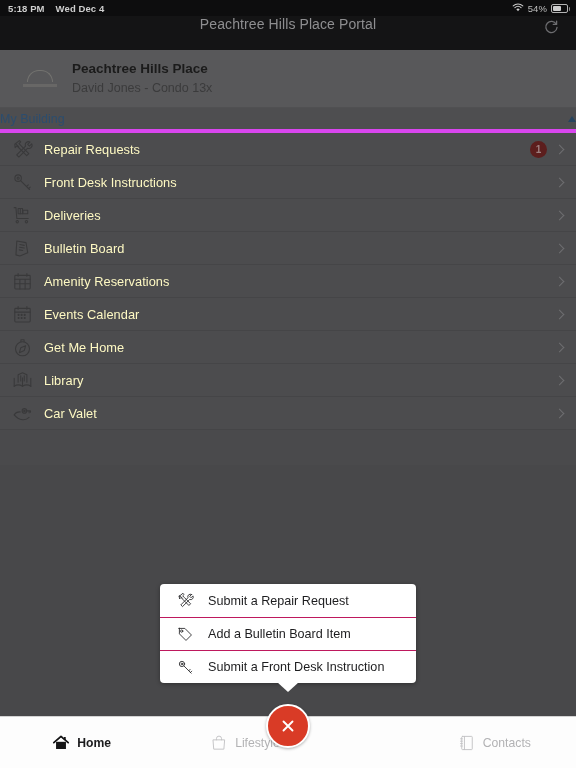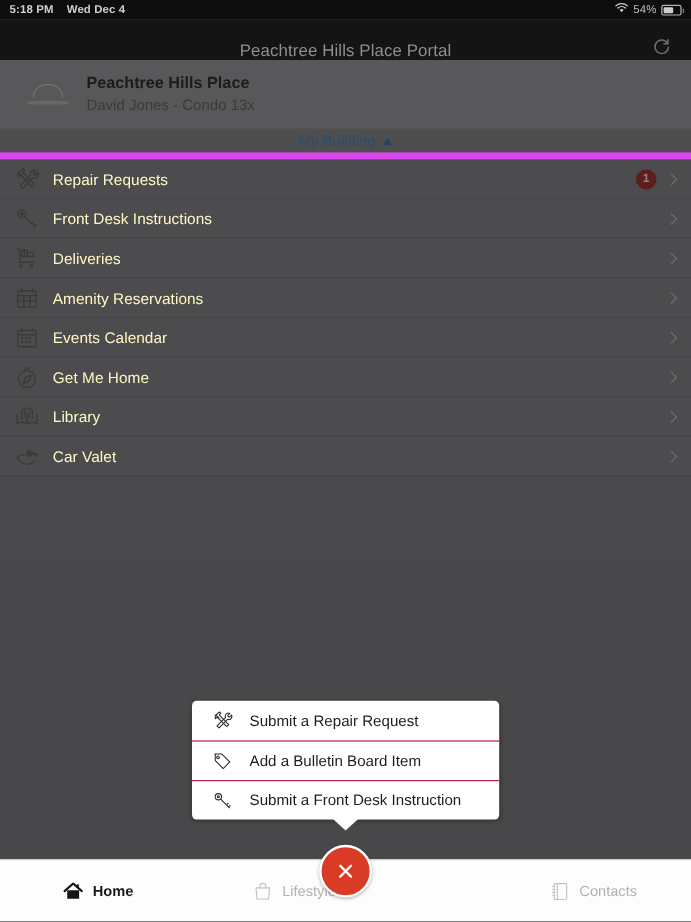--- a/index.html
+++ b/index.html
@@ -41,21 +41,21 @@
   }
   .sb-batt i {
     position: absolute; left: 1px; top: 1px; bottom: 1px;
     width: 54%; background: #cdcdcd; border-radius: 1px; display: block;
   }
 
   
   .navbar {
     height: 34px;
     background: #141415;
-    display: flex; align-items: flex-end;
+    display: flex; align-items: flex-start;
     position: relative;
   }
   .navbar-title {
     position: absolute; left: 0; right: 0; text-align: center;
     font-size: 14px; color: #8e8e90; letter-spacing: .1px;
   }
   .navbar-refresh {
     margin-left: auto; margin-right: 14px;
     width: 22px; height: 22px;
     display: flex; align-items: center; justify-content: center;
@@ -93,23 +93,23 @@
     font-size: 13.5px; font-weight: bold; color: #1b1b1b; line-height: 18px;
   }
   .bldg-sub {
     font-size: 12.5px; color: #3b3b3c; line-height: 18px; margin-top: 1px;
   }
 
   
   .mybuilding {
     height: 25px;
     background: #4e4e50;
-    display: flex; align-items: center; justify-content: center;
+    display: flex; align-items: center; justify-content: space-between;
     gap: 6px;
-    border-bottom: 6px solid #d946ef;
+    border-bottom: 4px solid #d946ef;
   }
   .mybuilding-label { font-size: 12.5px; color: #2c4d6e; }
   .caret-up {
     width: 0; height: 0;
     border-left: 4.5px solid transparent;
     border-right: 4.5px solid transparent;
     border-bottom: 6px solid #26445f;
   }
 
   
@@ -300,20 +300,32 @@
         <span class="menu-icon">
           <svg width="21" height="21" viewBox="0 0 24 24" fill="none" stroke="#2e2e2f" stroke-width="1.25" stroke-linecap="round" stroke-linejoin="round">
             <path d="M2.5 3h2l1 12.5h13"></path>
             <path d="M6 17.8a1.3 1.3 0 1 0 .01 0M16.5 17.8a1.3 1.3 0 1 0 .01 0"></path>
             <rect x="7" y="4" width="5" height="6"></rect>
             <rect x="12.5" y="6" width="5.5" height="4"></rect>
             <path d="M9.5 4v6"></path>
           </svg>
         </span>
         <span class="menu-label">Deliveries</span>
+        <span class="menu-right">
+          <span class="chev"></span>
+        </span>
+      </div>
+      <div class="menu-row">
+        <span class="menu-icon">
+          <svg width="21" height="21" viewBox="0 0 24 24" fill="none" stroke="#2e2e2f" stroke-width="1.25" stroke-linecap="round" stroke-linejoin="round">
+            <path d="M5.5 3.5 16 5.3l2 11.6-9 3.6-4.5-1.2z"></path>
+            <path d="M9 7.5l5 .9M8.6 10.5l5.4 1M8.3 13.6l4 .7"></path>
+          </svg>
+        </span>
+        <span class="menu-label">Bulletin Board</span>
         <span class="menu-right">
           <span class="chev"></span>
         </span>
       </div>
       <div class="menu-row">
         <span class="menu-icon">
           <svg width="21" height="21" viewBox="0 0 24 24" fill="none" stroke="#2e2e2f" stroke-width="1.25" stroke-linecap="round" stroke-linejoin="round">
             <rect x="3.2" y="5" width="17.6" height="15.5" rx="1"></rect>
             <path d="M3.2 9.5h17.6M7 2.8V6M17 2.8V6M9 9.5v11M15 9.5v11M3.2 14.5h17.6"></path>
           </svg>

